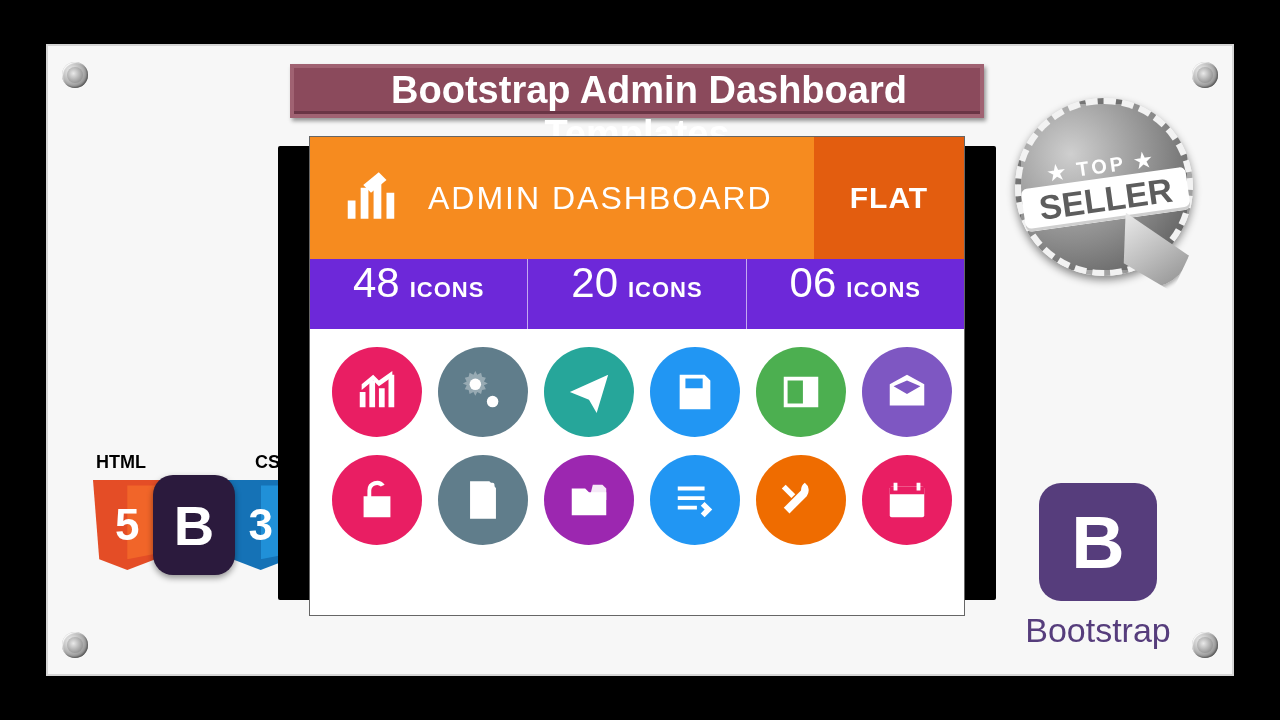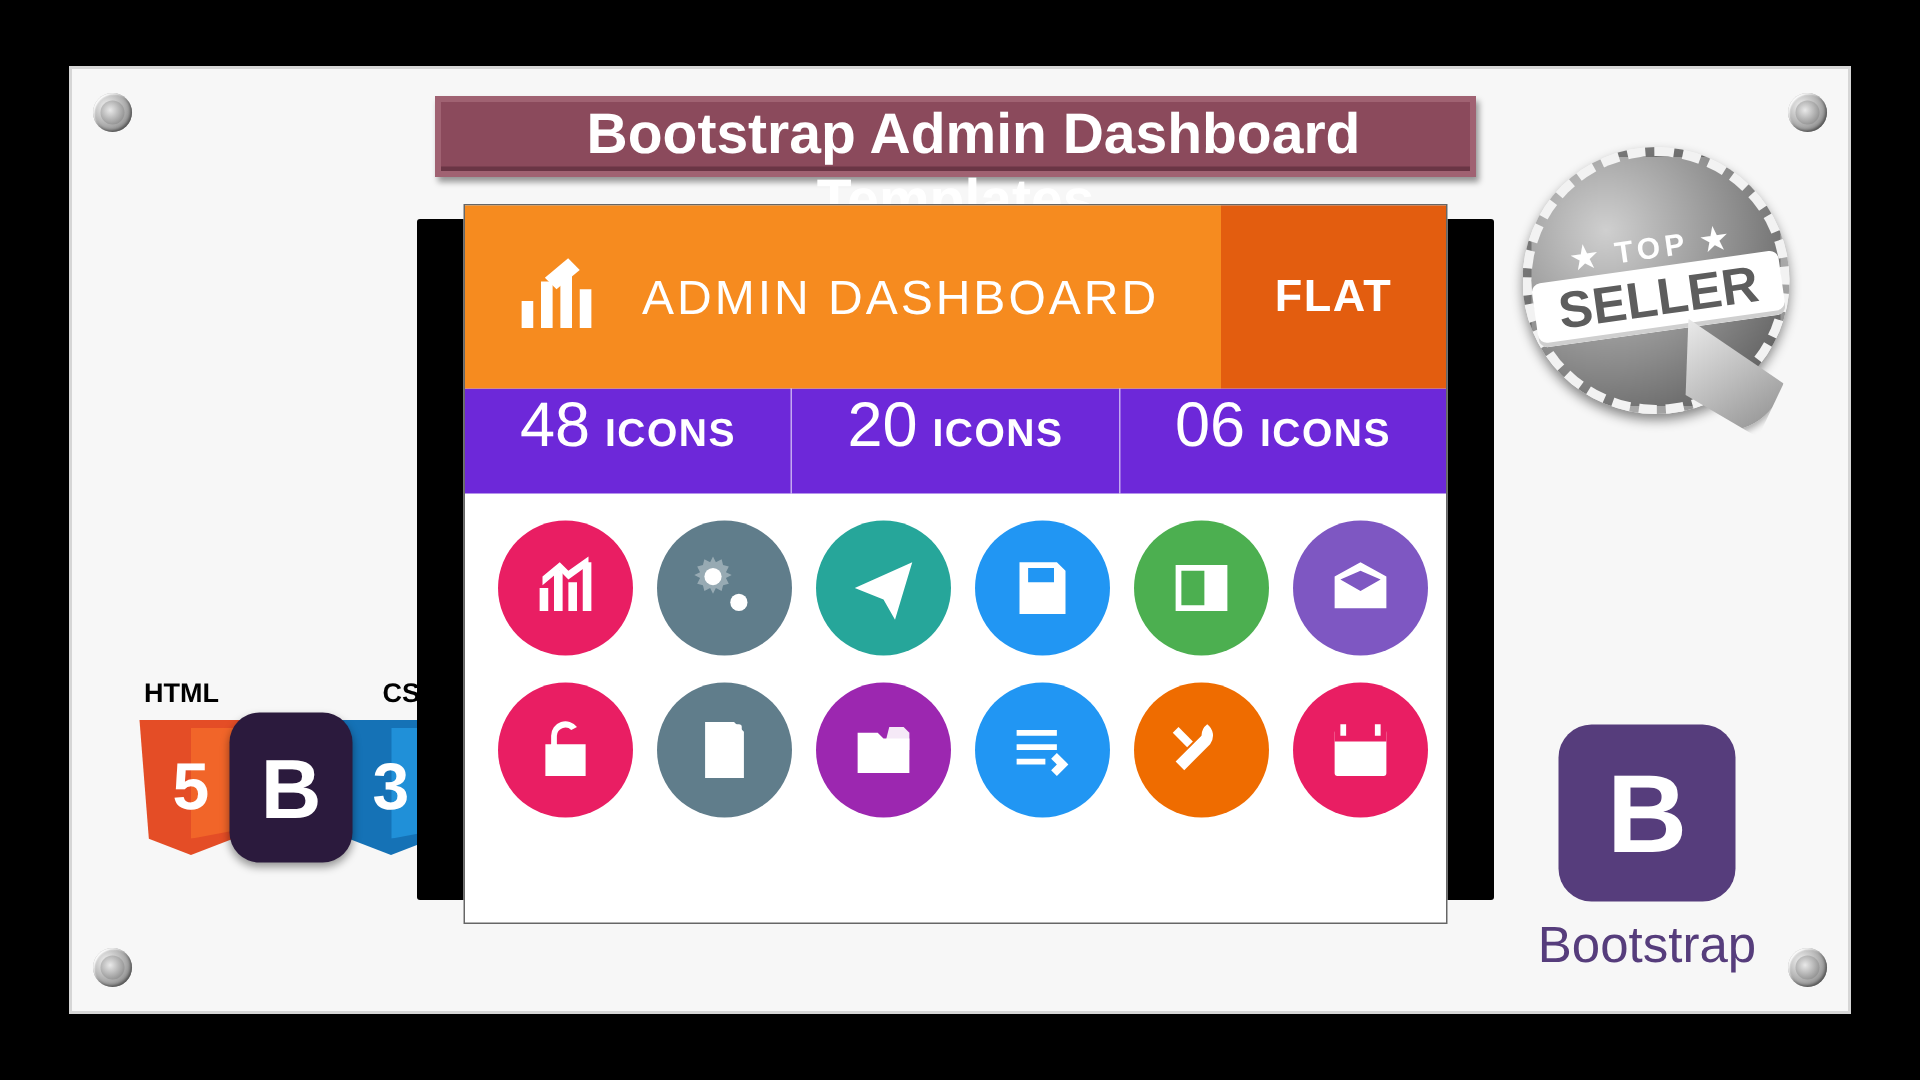--- a/index.html
+++ b/index.html
@@ -194,21 +194,21 @@
 .stats {
   display:flex; height:70px; background:#6d28d9;
 }
 .stats > div{
   flex:1; display:flex; align-items:baseline; justify-content:center; gap:10px;
   border-right: 1px solid rgba(255,255,255,.6);
   color:#fff;
 }
 .stats > div:last-child{ border-right:none; }
 .stats .n{ font-size:42px; font-weight:400; }
-.stats .l{ font-size:26px; font-weight:600; letter-spacing:1px; }
+.stats .l{ font-size:22px; font-weight:600; letter-spacing:1px; }
 
 .grid{
   padding: 18px 22px 10px; display:grid;
   grid-template-columns: repeat(6, 1fr);
   grid-template-rows: repeat(2, 1fr);
   gap: 18px 16px;
 }
 .circ{
   width:90px; height:90px; border-radius:50%;
   display:flex; align-items:center; justify-content:center;

